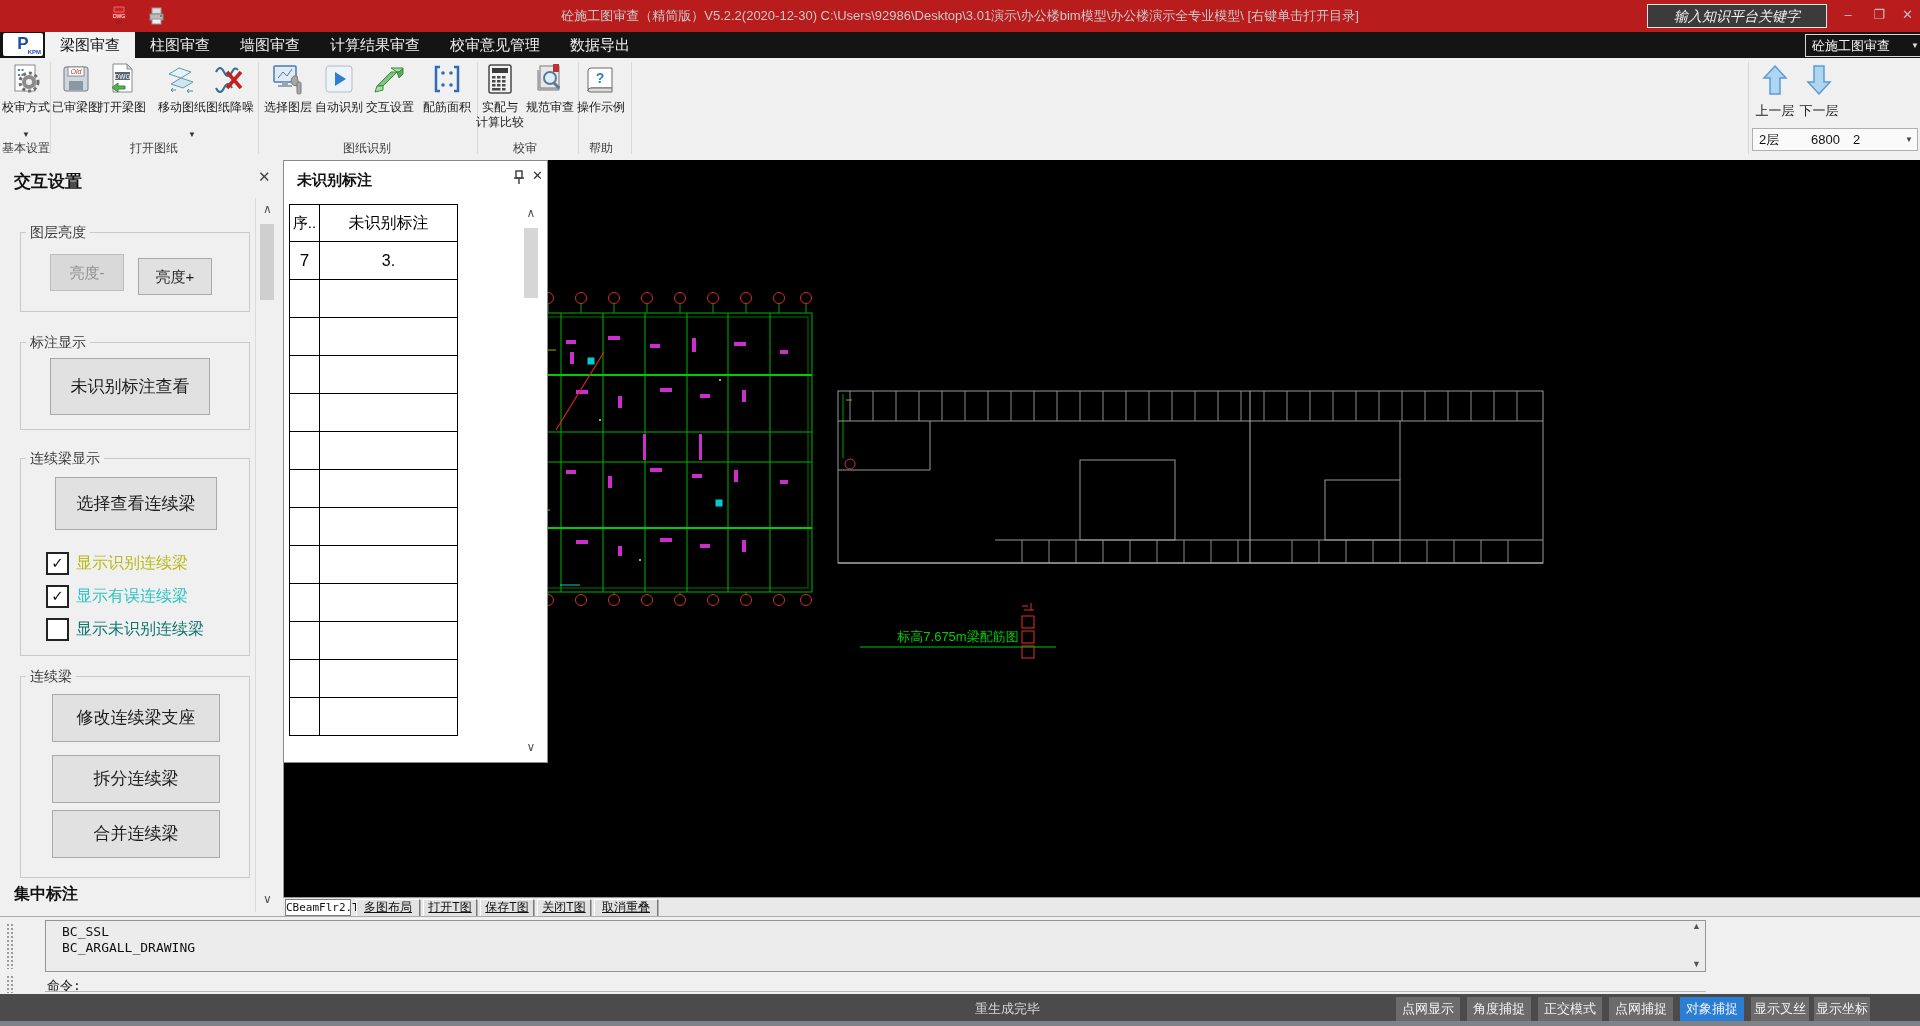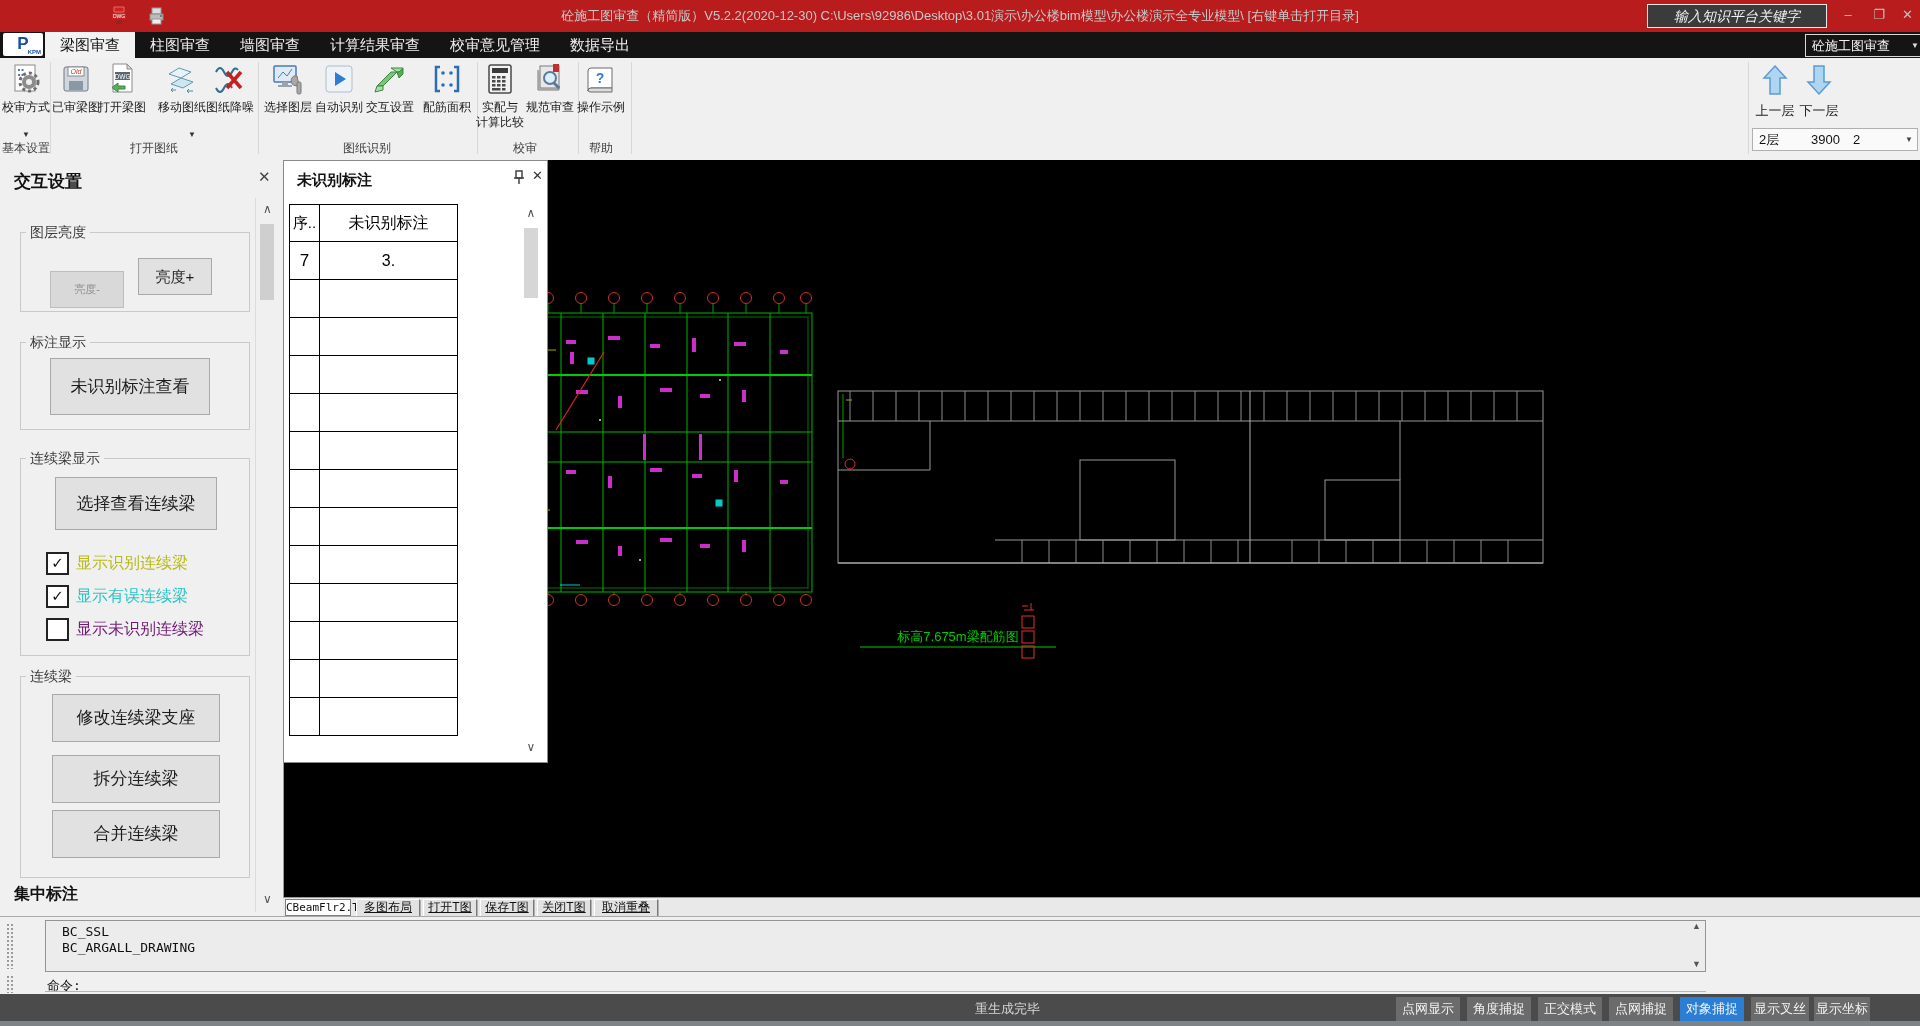--- a/index.html
+++ b/index.html
@@ -315,21 +315,21 @@
     </div>
     <div class="abs" style="left:1802px;top:6px">
       <svg width="34" height="34" viewBox="0 0 34 34">
           <path d="M17 30 L28 18 L22 18 L22 2 L12 2 L12 18 L6 18 Z" fill="#aed6f1" stroke="#5b9bd5" stroke-width="1.5"></path>
         </svg>
     </div>
     <div class="navlbl abs" style="left:1753px">上一层</div>
     <div class="navlbl abs" style="left:1797px">下一层</div>
     <div id="floor-dd" class="abs">
       <span style="position:absolute;left:6px">2层</span>
-      <span style="position:absolute;left:58px">3900</span>
+      <span style="position:absolute;left:58px">6800</span>
       <span style="position:absolute;left:100px">2</span>
       <span style="position:absolute;right:4px;font-size:8px;color:#444">▼</span>
     </div>
   </div>
 
   <svg id="canvas" class="abs" viewBox="283 160 1637 737">
     <g stroke="#00b400" fill="none" stroke-width="1">
       <rect x="520" y="313" width="292" height="279"></rect>
       <rect x="524" y="317" width="284" height="271" stroke="#007800"></rect>
       <line x1="561" y1="313" x2="561" y2="592"></line>
@@ -529,36 +529,36 @@
         <line x1="1024" y1="610" x2="1034" y2="610"></line>
     </g>
   </svg>
 
   <div id="leftpanel" class="abs">
     <div id="lp-title" class="abs">交互设置</div>
     <div id="lp-close" class="abs">✕</div>
 
     <div class="gbox abs" style="left:20px;top:72px;width:228px;height:78px"></div>
     <div class="glabel abs" style="left:26px;top:64px">图层亮度</div>
-    <div class="pbtn dis abs" style="left:50px;top:111px;width:72px;height:35px;font-size:11px;line-height:35px">亮度-</div>
+    <div class="pbtn dis abs" style="left:50px;top:94px;width:72px;height:35px;font-size:15px;line-height:35px">亮度-</div>
     <div class="pbtn abs" style="left:138px;top:98px;width:72px;height:35px;font-size:15px;line-height:35px">亮度+</div>
 
     <div class="gbox abs" style="left:20px;top:182px;width:228px;height:86px"></div>
     <div class="glabel abs" style="left:26px;top:174px">标注显示</div>
     <div class="pbtn abs" style="left:50px;top:198px;width:158px;height:55px;font-size:17px;line-height:55px">未识别标注查看</div>
 
     <div class="gbox abs" style="left:20px;top:298px;width:228px;height:196px"></div>
     <div class="glabel abs" style="left:26px;top:290px">连续梁显示</div>
     <div class="pbtn abs" style="left:55px;top:317px;width:160px;height:51px;font-size:17px;line-height:51px">选择查看连续梁</div>
     <div class="cbx abs" style="left:46px;top:392px">✓</div>
     <div class="cblab abs" style="left:76px;top:393px;color:#b9b919">显示识别连续梁</div>
     <div class="cbx abs" style="left:46px;top:425px">✓</div>
     <div class="cblab abs" style="left:76px;top:426px;color:#2cc4c4">显示有误连续梁</div>
     <div class="cbx abs" style="left:46px;top:458px"></div>
-    <div class="cblab abs" style="left:76px;top:459px;color:#701a75">显示未识别连续梁</div>
+    <div class="cblab abs" style="left:76px;top:459px;color:#0f766e">显示未识别连续梁</div>
 
     <div class="gbox abs" style="left:20px;top:516px;width:228px;height:200px"></div>
     <div class="glabel abs" style="left:26px;top:508px">连续梁</div>
     <div class="pbtn abs" style="left:52px;top:534px;width:166px;height:46px;font-size:17px;line-height:46px">修改连续梁支座</div>
     <div class="pbtn abs" style="left:52px;top:595px;width:166px;height:46px;font-size:17px;line-height:46px">拆分连续梁</div>
     <div class="pbtn abs" style="left:52px;top:650px;width:166px;height:46px;font-size:17px;line-height:46px">合并连续梁</div>
 
     <div class="abs" style="left:14px;top:724px;font-size:16px;font-weight:bold;color:#111">集中标注</div>
 
     <div id="lp-scroll" class="abs">

